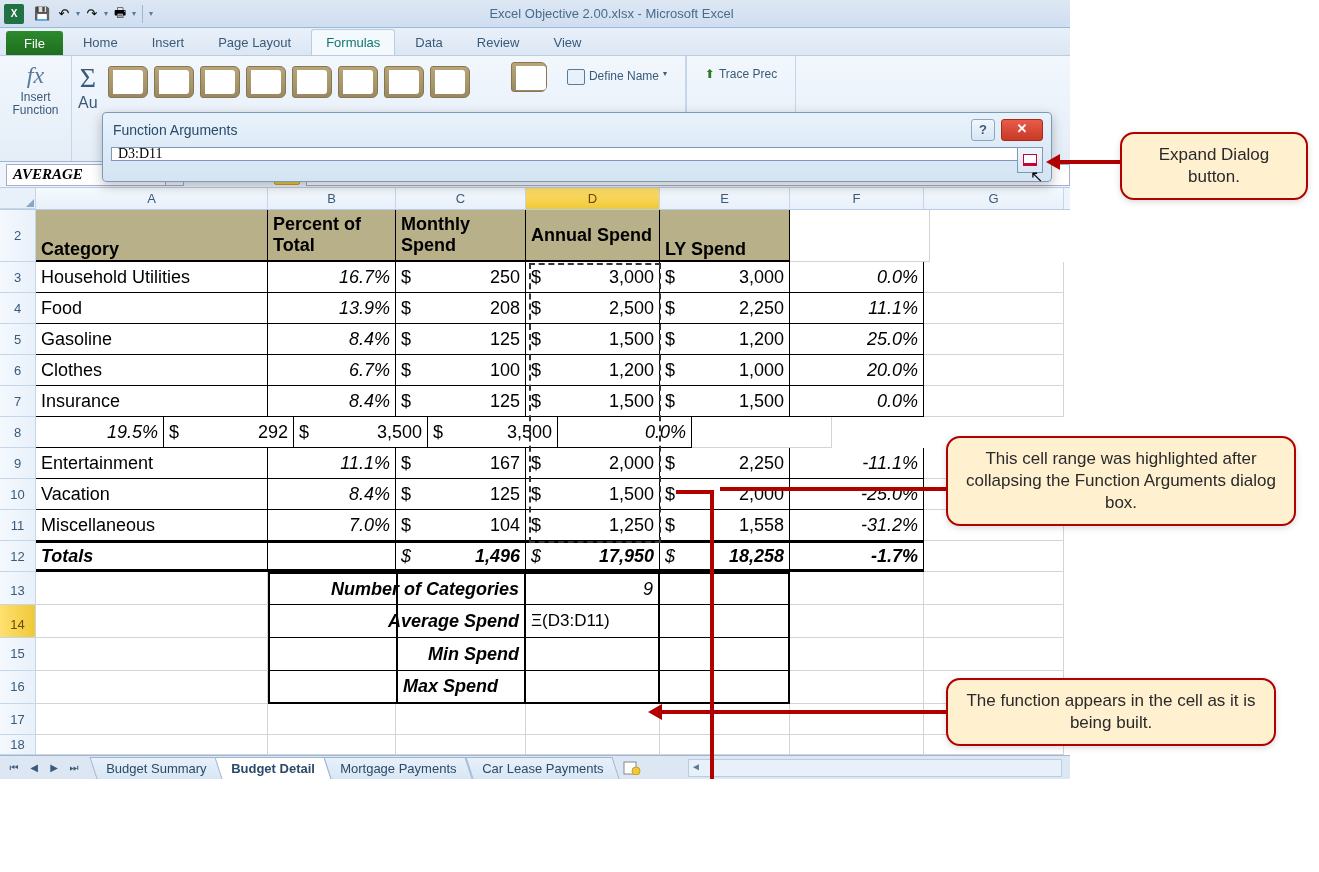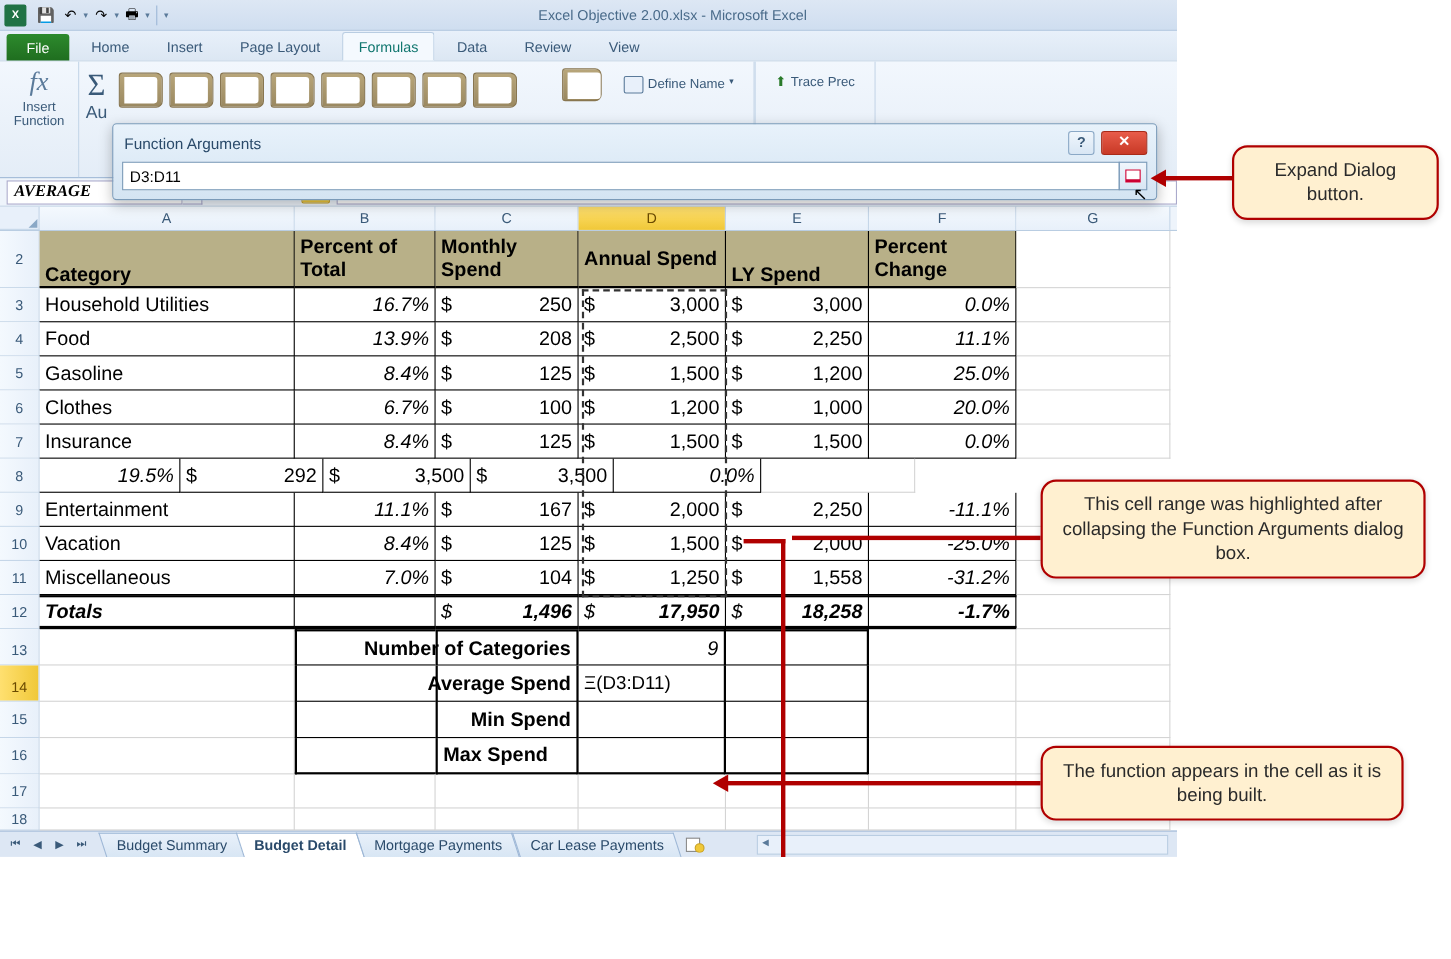--- a/index.html
+++ b/index.html
@@ -33,21 +33,21 @@
   .ribbon-right-btn { display: flex; align-items: flex-start; gap: 4px; padding: 3px 6px; color: #3a5a79; font-size: 12px; }
   .name-icon { width: 18px; height: 16px; background: #e8f0fa; border: 1px solid #5a7a9a; border-radius: 2px; }
   
   
   .dialog { position: absolute; left: 102px; top: 112px; width: 950px; background: linear-gradient(#e8f2fb, #d4e4f2); border: 1px solid #7a9ab8; border-radius: 4px; box-shadow: 0 4px 12px rgba(0,0,0,.25); z-index: 50; }
   .dialog-header { display: flex; align-items: center; padding: 6px 8px 4px 10px; }
   .dialog-title { flex: 1; color: #2a4a6a; font-size: 14px; }
   .dialog-help { width: 24px; height: 22px; background: linear-gradient(#f0f6fc, #d8e6f4); border: 1px solid #8aa8c6; border-radius: 3px; color: #3a5a79; font-weight: bold; text-align: center; line-height: 20px; margin-right: 6px; }
   .dialog-close { width: 42px; height: 22px; background: linear-gradient(#e85c4a, #c83926); border: 1px solid #a82a18; border-radius: 3px; color: #fff; text-align: center; line-height: 18px; font-weight: bold; }
   .dialog-body { padding: 2px 8px 8px 8px; display: flex; }
-  .dialog-input { flex: 1; height: 26px; background: #fff; border: 1px solid #7a9ab8; padding: 2px 6px; font-size: 14px; }
+  .dialog-input { flex: 1; height: 14px; background: #fff; border: 1px solid #7a9ab8; padding: 2px 6px; font-size: 14px; font-family: Liberation Serif, serif; }
   .expand-btn { width: 26px; height: 26px; background: linear-gradient(#f0f6fc, #d8e6f4); border: 1px solid #7a9ab8; margin-left: -1px; display: flex; align-items: center; justify-content: center; }
   .expand-icon { width: 14px; height: 12px; border: 1px solid #c03; border-bottom-width: 3px; background: #fff; }
   
   
   .formula-row { height: 26px; display: flex; align-items: center; background: #eef4fb; border-bottom: 1px solid #b9cde2; }
   .name-box { width: 160px; height: 22px; background: #fff; border: 1px solid #aac; margin-left: 6px; padding: 0 6px; display: flex; align-items: center; font-style: italic; font-weight: bold; font-family: "Times New Roman", serif; font-size: 15px; }
   .name-box-arrow { width: 18px; height: 22px; border: 1px solid #aac; border-left: none; background: #f4f9fe; display: flex; align-items: center; justify-content: center; color: #666; font-size: 9px; }
   .fb-btn { width: 24px; height: 22px; display: flex; align-items: center; justify-content: center; color: #5a7a9a; margin-left: 4px; }
   .fx-btn { width: 26px; height: 20px; background: linear-gradient(#ffe070, #f0c838); border: 1px solid #c8a020; border-radius: 2px; font-style: italic; font-family: "Times New Roman", serif; font-size: 13px; display: flex; align-items: center; justify-content: center; margin-left: 4px; }
   .formula-bar-input { flex: 1; height: 22px; background: #fff; border: 1px solid #aac; margin-left: 6px; padding: 0 6px; font-size: 14px; font-weight: bold; font-family: Arial, sans-serif; }
@@ -67,21 +67,21 @@
   .row-h.active { background: linear-gradient(90deg, #ffe070, #f0c838); color: #6a4a00; }
   .cell { border-right: 1px solid #d4d4d4; border-bottom: 1px solid #d4d4d4; padding: 0 5px; display: flex; align-items: center; font-family: Arial, sans-serif; font-size: 18px; }
   .hdr-row .cell { background: #b8b088; font-weight: bold; border-right: 1px solid #000; border-bottom: 2px solid #000; }
   .body-row .cell { border-right: 1px solid #000; border-bottom: 1px solid #000; }
   .body-row .cell.col-G { border-right: 1px solid #d4d4d4; border-bottom: 1px solid #d4d4d4; }
   .totals-row .cell { font-weight: bold; font-style: italic; border-right: 1px solid #000; border-bottom: 3px solid #000; border-top: 2px solid #000; }
   .totals-row .cell.col-G { border: 1px solid #d4d4d4; border-left: none; border-top: none; }
   .money { justify-content: space-between; }
   .money .sym { font-weight: normal; }
   .right { justify-content: flex-end; font-style: italic; }
-  .stat-row .col-B, .stat-row .col-C { font-weight: bold; border-left: 2px solid #000; border-right: none; border-bottom: 1px solid #000; }
+  .stat-row .col-B, .stat-row .col-C { font-weight: bold; border-left: 2px solid #000; border-right: none; border-bottom: 1px solid #000; font-style: italic; }
   .stat-row .col-C { border-right: 2px solid #000; justify-content: flex-end; }
   .stat-row .col-D, .stat-row .col-E { border-right: 2px solid #000; border-bottom: 1px solid #000; }
   .stat-row.first .col-B, .stat-row.first .col-C, .stat-row.first .col-D, .stat-row.first .col-E { border-top: 2px solid #000; }
   .stat-row.last .col-B, .stat-row.last .col-C, .stat-row.last .col-D, .stat-row.last .col-E { border-bottom: 2px solid #000; }
   .stat-row .col-A, .stat-row .col-F, .stat-row .col-G { border: 1px solid #d4d4d4; border-left: none; border-top: none; }
   .row.stat-row { height: 33px; }
   .empty-row .cell { border: 1px solid #d4d4d4; border-left: none; border-top: none; }
   .cell.col-G { border-left: none; }
   .hdr-row { height: 52px; }
   .hdr-row .row-h { line-height: 52px; }
@@ -233,21 +233,20 @@
     </div>
     <div class="rows">
 
       <div class="row hdr-row">
         <div class="row-h">2</div>
         <div class="cell col-A" style="align-items:flex-end">Category</div>
         <div class="cell col-B">Percent of Total</div>
         <div class="cell col-C">Monthly Spend</div>
         <div class="cell col-D">Annual Spend</div>
         <div class="cell col-E" style="align-items:flex-end">LY Spend</div>
-        <div class="cell col-F">Percent Change</div>
         <div class="cell col-G" style="background:#fff;border-bottom:1px solid #d4d4d4;border-right:1px solid #d4d4d4"></div>
       </div>
 
       <div id="data-rows">
           <div class="row body-row">
             <div class="row-h">3</div>
             <div class="cell col-A">Household Utilities</div>
             <div class="cell col-B right">16.7%</div>
             <div class="cell col-C money">
               <span class="sym">$</span>

